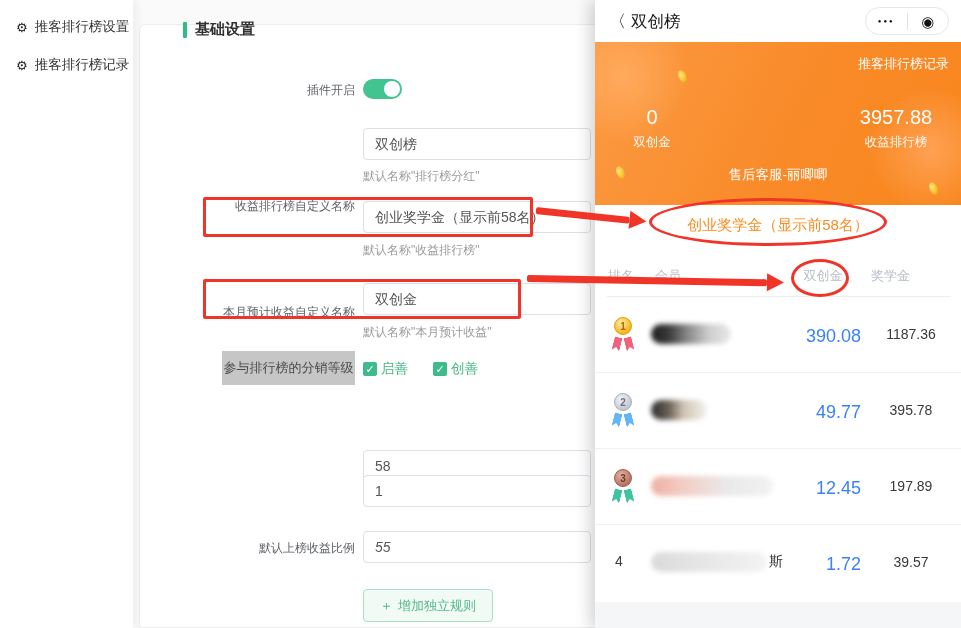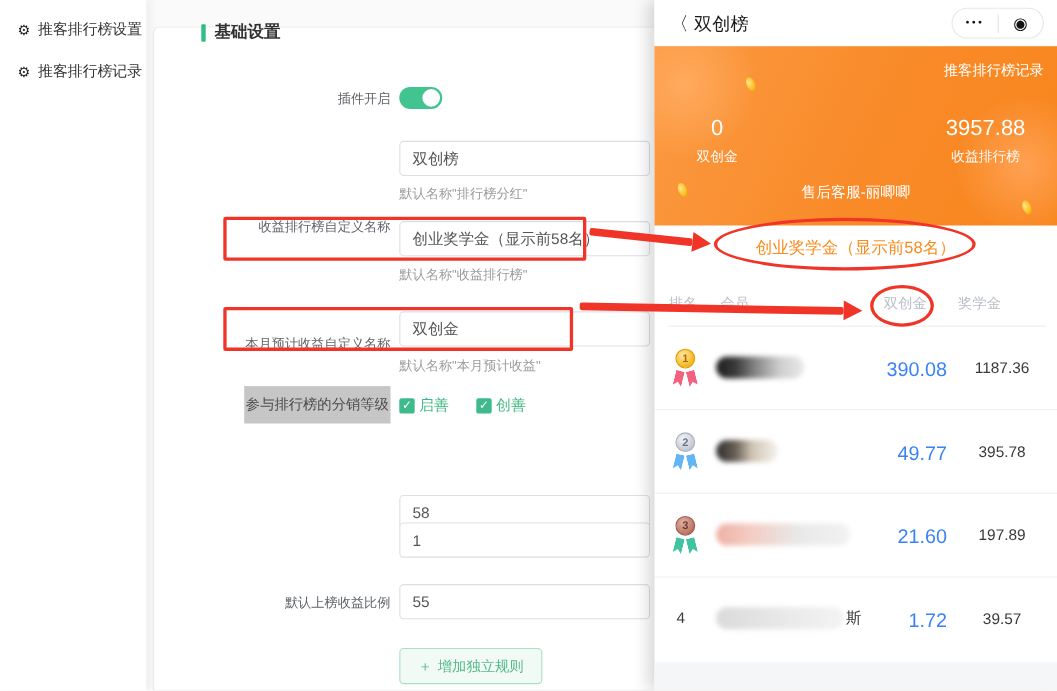--- a/index.html
+++ b/index.html
@@ -162,21 +162,21 @@
   <div class="cbx" style="left:433px; top:360px;">
     <span class="box">✓</span>
     <span class="txt">创善</span>
   </div>
 
   <div class="f-input" style="top:414px;margin-top:36px;">58</div>
 
   <div class="f-input" style="top:475px;">1</div>
 
   <div class="f-label" style="top:540px; z-index:1;">默认上榜收益比例</div>
-  <div class="f-input" style="top:531px;">55</div>
+  <div class="f-input" style="top:531px;font-style:italic;">55</div>
 
   <div class="add-btn">
     <span>＋</span>
     <span>增加独立规则</span>
   </div>
 
   <div class="sidebar">
     <div class="side-item">
       <span class="gear">⚙</span>
       <span>推客排行榜设置</span>
@@ -259,21 +259,21 @@
 
       <div class="prow">
         <div class="rmedal bronze">
           <span class="tail tl"></span>
           <span class="tail tr"></span>
           <span class="disc">3</span>
         </div>
         <div class="cell-name">
             <span class="mask m3"></span>
           </div>
-        <div class="cell-dc">21.60</div>
+        <div class="cell-dc">12.45</div>
         <div class="cell-award">197.89</div>
       </div>
 
       <div class="prow" style="border-bottom:none;">
         <div class="rank-num">4</div>
         <div class="cell-name">
           <span class="mask m4"></span>
           <span class="name-suffix">斯</span>
         </div>
         <div class="cell-dc">1.72</div>

